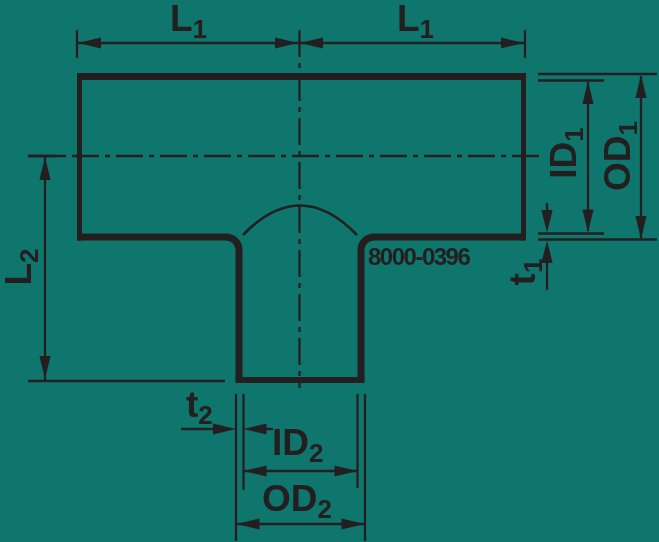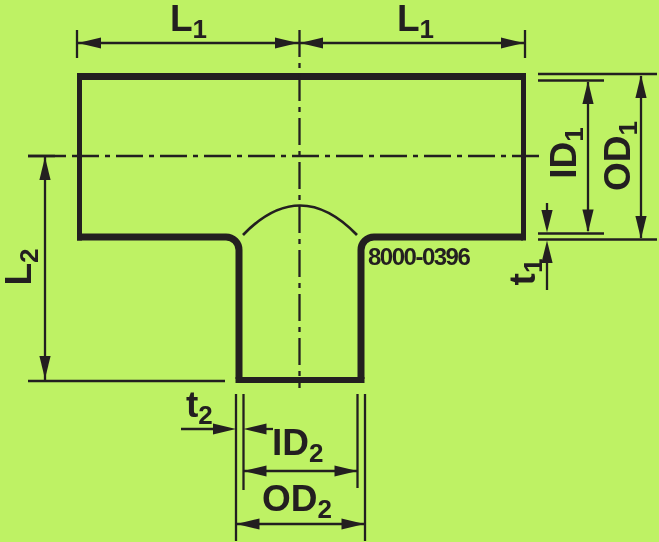--- a/index.html
+++ b/index.html
@@ -4,21 +4,21 @@
 <style>
   html, body {
     margin: 0;
     padding: 0;
     background: #ffffff;
   }
   .stage {
     position: relative;
     width: 659px;
     height: 542px;
-    background: #bef264;
+    background: #0f766e;
     overflow: hidden;
   }
   svg { display: block; }
 
   .thick   { stroke: #231f20; stroke-width: 7;   fill: none; stroke-linecap: butt; }
   .w5      { stroke-width: 5; }
   .w6      { stroke-width: 6; }
   .thin    { stroke: #231f20; stroke-width: 2.3; fill: none; stroke-linecap: butt; }
   .curve   { stroke: #231f20; stroke-width: 2.7; fill: none; }
   .cl      { stroke: #231f20; stroke-width: 2.3; fill: none; stroke-dasharray: 27 6 5 6; }

